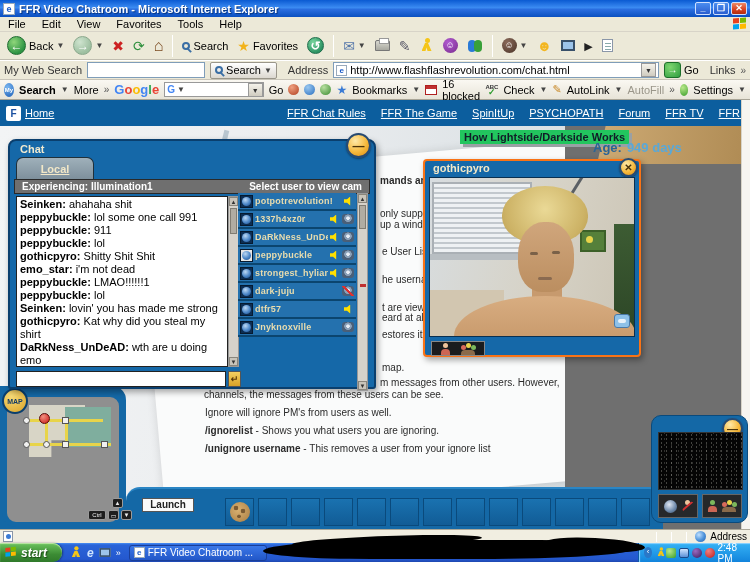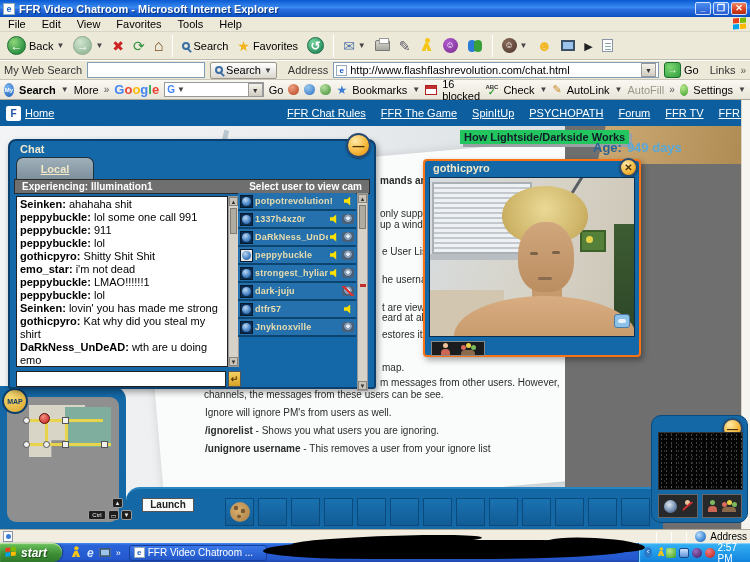--- a/index.html
+++ b/index.html
@@ -721,20 +721,20 @@
       <span class="mini-ie">e</span>
       <span>FFR Video Chatroom ...</span>
     </div>
     <div class="tray">
       <span class="tchev">‹</span>
       <span class="icon-aim" style="transform:scale(0.7);width:10px"></span>
       <span class="tico" style="background:radial-gradient(circle at 35% 30%,#b8e88a,#3a9e2a)"></span>
       <span class="tico" style="background:linear-gradient(#cfe4ff,#5a90d8);border:1px solid #1a4a8a"></span>
       <span class="tico" style="background:radial-gradient(circle at 35% 30%,#9a6ac0,#3a1a5a);border-radius:50%"></span>
       <span class="tico" style="background:radial-gradient(circle at 35% 30%,#f08080,#c01818);border-radius:50%"></span>
-      <span class="clock">2:57 PM</span>
+      <span class="clock">2:48 PM</span>
     </div>
   </div>
   <div class="blob blob1"></div>
   <div class="blob blob2"></div>
   <div class="blob blob3"></div>
 
 </div>
 
 </body></html>

